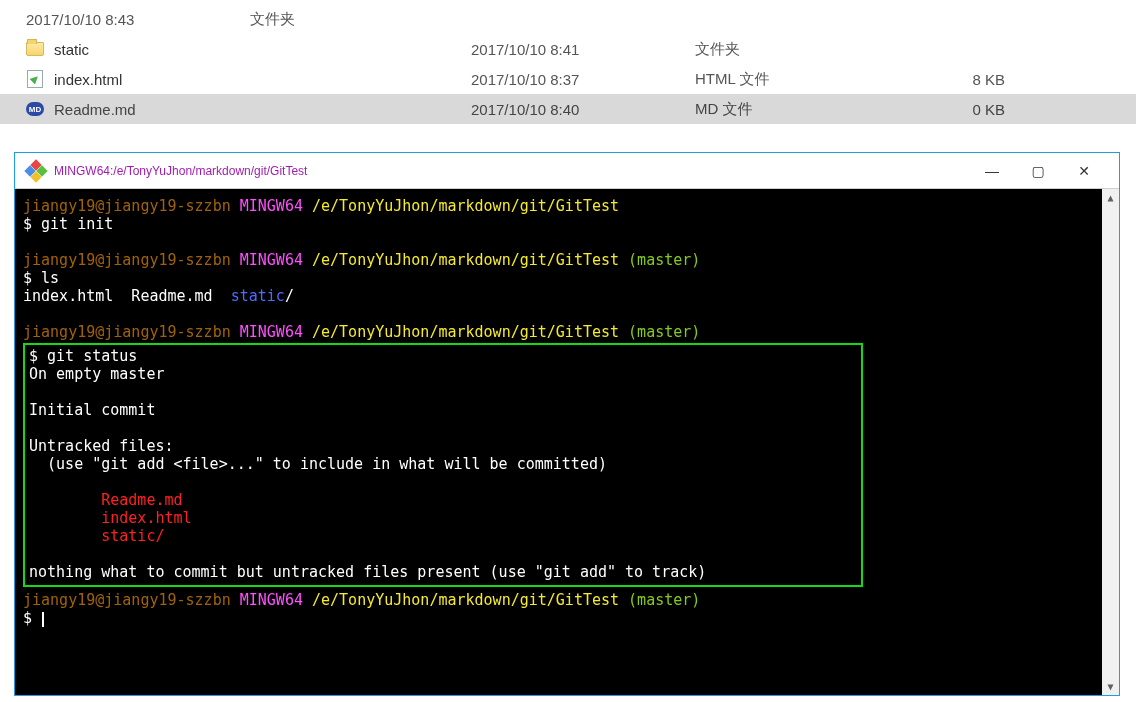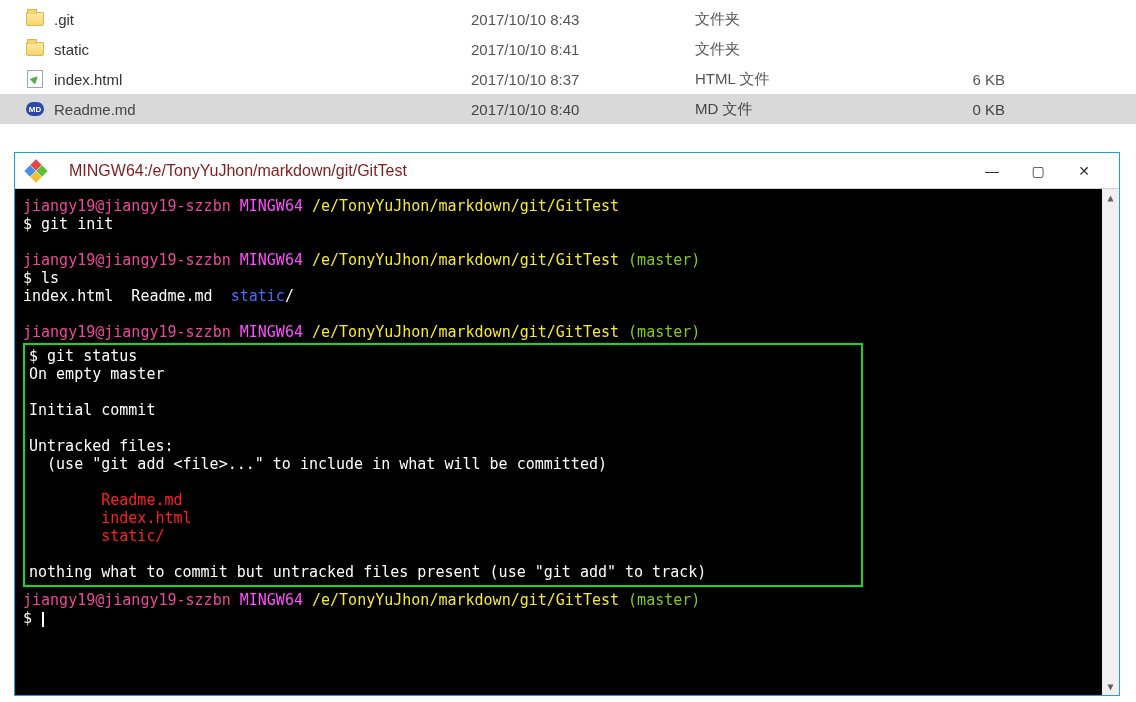--- a/index.html
+++ b/index.html
@@ -90,25 +90,25 @@
   .term-titlebar {
     height: 36px;
     display: flex;
     align-items: center;
     padding: 0 12px;
     background: #fff;
     border-bottom: 1px solid #d0d0d0;
   }
   .term-titlebar .title {
     flex: 1;
-    font-size: 16px;
-    color: #7f1d1d;
+    font-size: 12px;
+    color: #a21caf;
     display: flex;
     align-items: center;
-    gap: 24px;
+    gap: 9px;
   }
   .win-btn {
     width: 46px; height: 30px;
     display: flex; align-items: center; justify-content: center;
     color: #333;
     font-size: 14px;
   }
 
   .logo-dia {
     width: 18px; height: 18px;
@@ -140,21 +140,21 @@
     background: #f0f0f0;
   }
   .term-body .scrollbar .up, .term-body .scrollbar .down {
     height: 17px;
     display: flex; align-items: center; justify-content: center;
     color: #606060; font-size: 10px;
   }
   .term-body .scrollbar .down { position: absolute; bottom: 0; left:0; right:0; }
 
   .tl { white-space: pre; }
-  .g  { color: #ec4899; }
+  .g  { color: #a16207; }
   .mg { color: #ff4fff; margin-top: 40px; }
   .yl { color: #f5ea2b; }
   .cy { color: #84cc16; }
   .bl { color: #4d6cff; }
   .rd { color: #ff2020; }
   .wh { color: #ffffff; }
 
   .status-box {
     border: 2px solid #16d816;
     padding: 2px 4px 4px 4px;
@@ -169,26 +169,20 @@
     background: #fff;
     vertical-align: text-bottom;
     margin-left: 1px;
   }
 </style>
 </head>
 <body>
 
 <div class="filelist">
   <div class="file-row">
-    <div class="fr-name">
-      <span class="ic">
-          <span class="ic-folder"></span>
-        </span>
-      <span>.git</span>
-    </div>
     <div class="fr-date">2017/10/10 8:43</div>
     <div class="fr-type">文件夹</div>
     <div class="fr-size"></div>
   </div>
   <div class="file-row">
     <div class="fr-name">
       <span class="ic">
           <span class="ic-folder"></span>
         </span>
       <span>static</span>
@@ -199,21 +193,21 @@
   </div>
   <div class="file-row">
     <div class="fr-name">
       <span class="ic">
           <span class="ic-html"></span>
         </span>
       <span>index.html</span>
     </div>
     <div class="fr-date">2017/10/10 8:37</div>
     <div class="fr-type">HTML 文件</div>
-    <div class="fr-size">6 KB</div>
+    <div class="fr-size">8 KB</div>
   </div>
   <div class="file-row selected">
     <div class="fr-name">
       <span class="ic">
           <span class="ic-md">MD</span>
         </span>
       <span>Readme.md</span>
     </div>
     <div class="fr-date">2017/10/10 8:40</div>
     <div class="fr-type">MD 文件</div>

